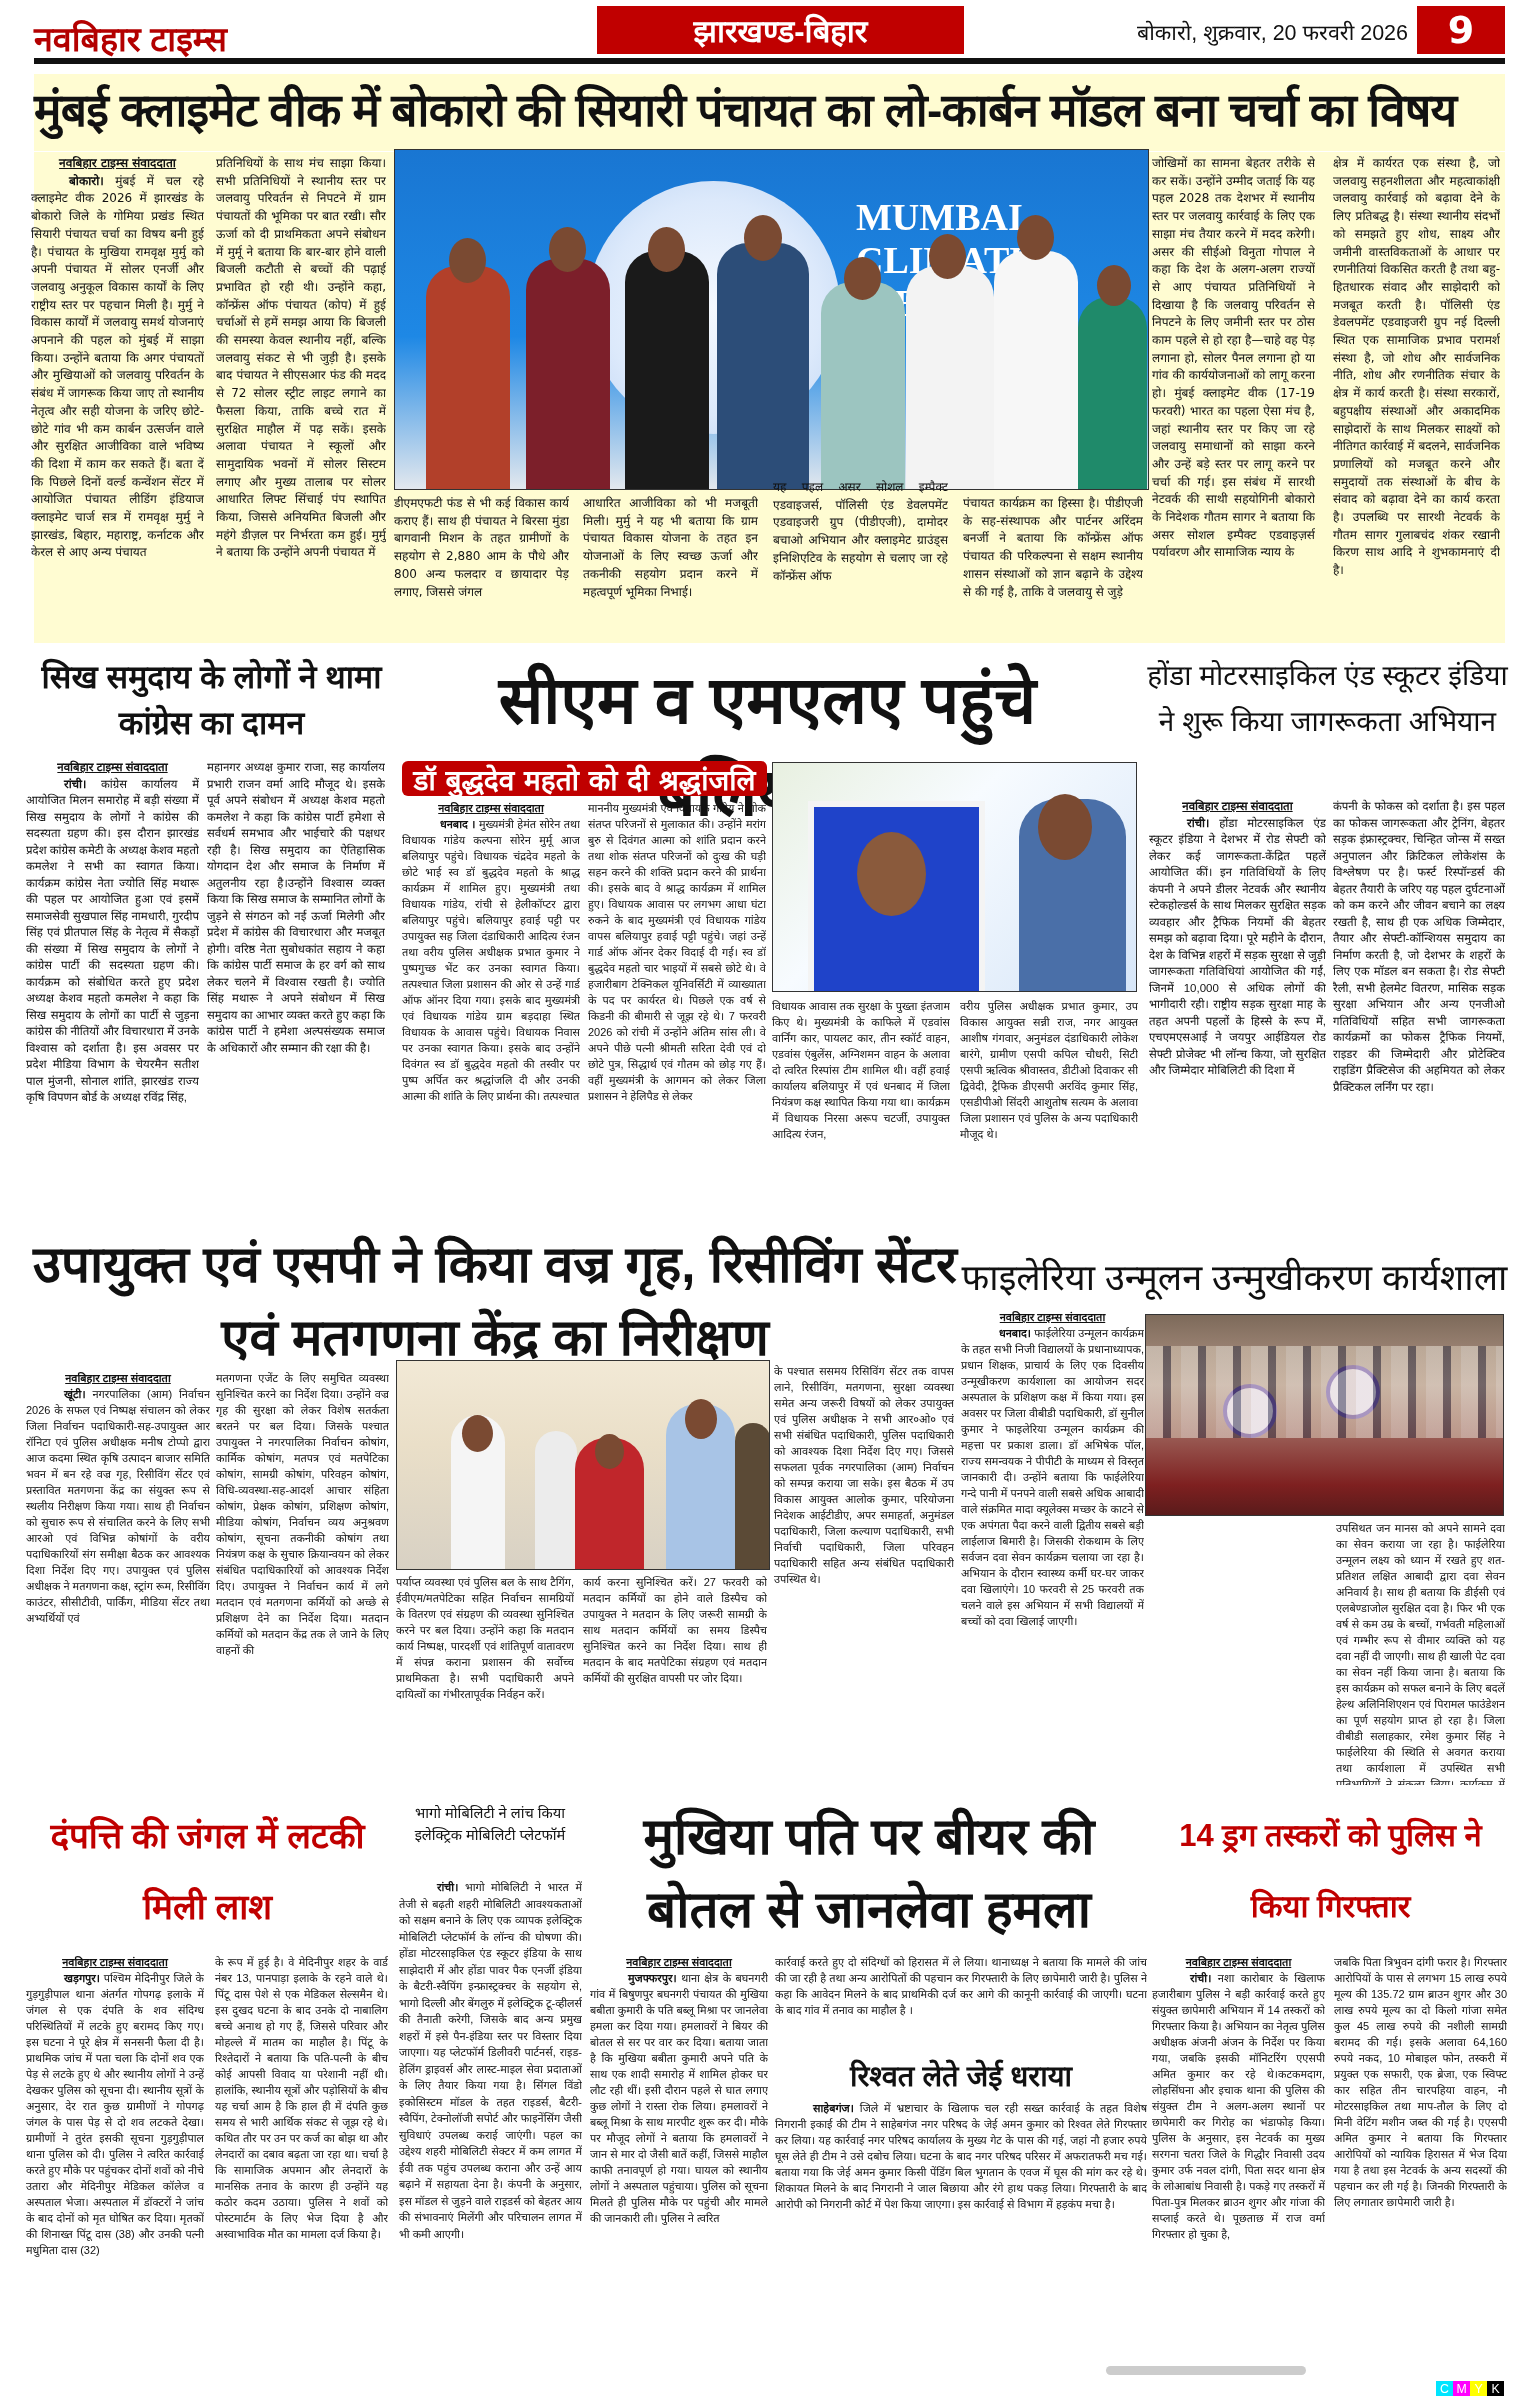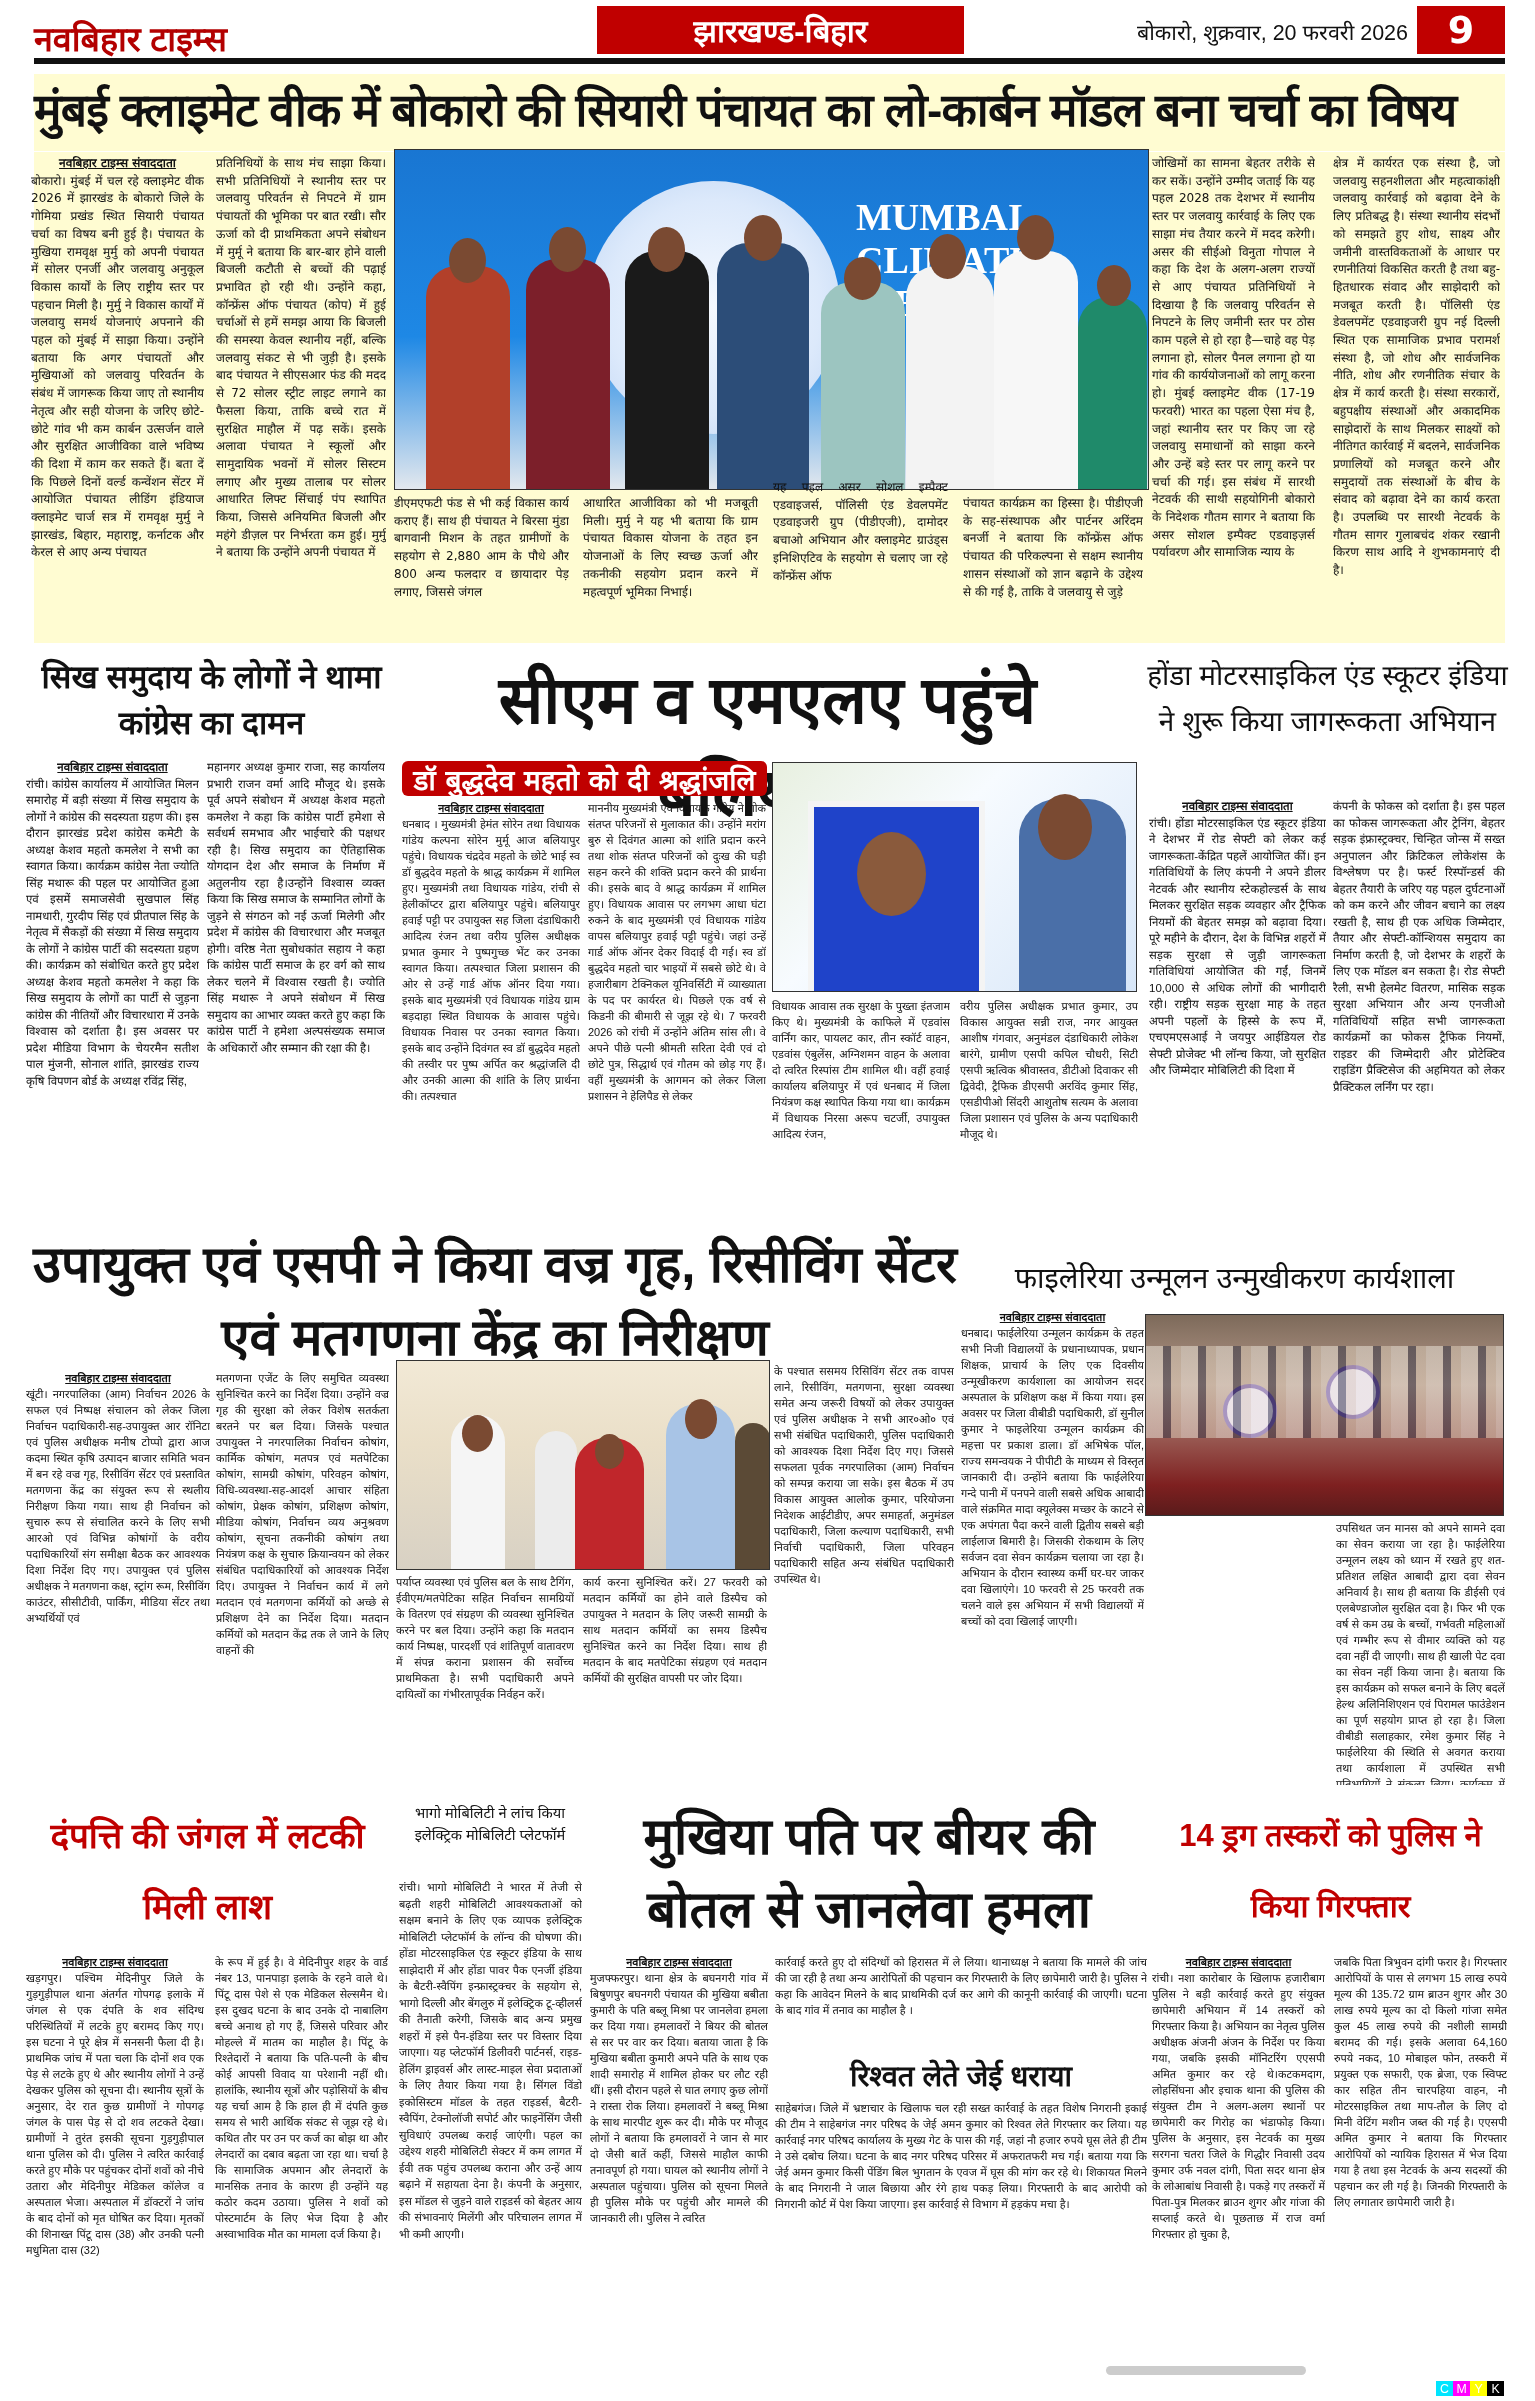--- a/index.html
+++ b/index.html
@@ -10,21 +10,21 @@
   .section-box { left: 597px; top: 6.1px; width: 367px; height: 48px; background: #c00000; color: #fff; font-size: 31px; font-weight: bold; display:flex; align-items:center; justify-content:center; font-family: "Liberation Sans", sans-serif; }
   .dateline { left: 1109px; top: 17px; font-size: 21.5px; font-family: "Liberation Sans", sans-serif; margin-left: 28px; }
   .page-num { left: 1417px; top: 6.1px; width: 88px; height: 48px; background: #c00000; color:#fff; font-size: 38px; font-weight: bold; display:flex; align-items:center; justify-content:center; }
   .rule { left: 34px; top: 58px; width: 1471px; height: 6.1px; background:#111; }
   .lead-band { left: 34px; top: 74px; width: 1471px; height: 77px; background: #fffcd2; }
   .lead-head { left: 34px; top: 77px; width: 1471px; font-size: 46px; font-weight: bold; text-align:left; font-family: "Liberation Sans", sans-serif; letter-spacing:-0.8px; }
   .lead-body { left: 34px; top: 152px; width: 1471px; height: 491px; background: #fffcd2; }
   .col { position:absolute; font-size: 12px; line-height: 17.7px; text-align: justify; overflow:hidden; font-family: "DejaVu Sans", sans-serif; }
   .col.cond { font-family: "Liberation Sans", sans-serif; font-size: 13px; line-height: 18px; }
   .byline { font-weight: bold; text-decoration: underline; text-align:center; display:block; }
-  .place { font-weight:normal; }
+  .place { font-weight:bold;margin-left:38px; }
   .photo { position:absolute; overflow:hidden; border:0.8px solid #333; }
   .photo-mcw { background: linear-gradient(180deg,#1976d2 0%,#1e88e5 55%,#e3e8ee 100%); }
   .mcw-circle { position:absolute; left: 192px; top: 31px; width: 253px; height: 253px; border-radius: 50%; background: radial-gradient(circle,#f5f9ff 0%,#dce9fb 60%,#bcd4f3 100%); }
   .mcw-text { position:absolute; left: 461px; top: 46px; color:#fff; font-size: 38px; font-weight: bold; line-height: 43px; font-family:"Liberation Serif", serif; }
   .person { position:absolute; bottom: 0; border-radius: 31px 31px 0 0; }
   .head { position:absolute; border-radius: 50%; background:#7a4a32; }
   .h-sec { font-family: "Liberation Sans", sans-serif; font-weight:bold; position:absolute; }
   .redbar { background:#c00000; color:#fff; display:flex; align-items:center; justify-content:center; font-size:28px; font-weight:bold; }
   .photo-tribute { background: linear-gradient(135deg,#e8f0e0,#f7fbff 40%,#d7e6f8); }
   .portrait { position:absolute; left:35px; top:38px; width:177px; height:223px; background:#1f43c9; border:6.1px solid #f4f4f4; }
@@ -129,21 +129,21 @@
   <div class="person" style="left:178px;width:69px;height:131px;background:#c0262b;"></div>
   <div class="head" style="left:198px;top:73px;width:29px;height:35px;"></div>
   <div class="person" style="left:269px;width:69px;height:165px;background:#a8c4e6;"></div>
   <div class="head" style="left:288px;top:38px;width:32px;height:40px;"></div>
   <div class="person" style="left:338px;width:36px;height:146px;background:#5b4a36;"></div>
 </div>
 <div class="col cond" style="left:396px;top:1574px;width:178px;height:211px;font-size:11px;line-height:16px;">पर्याप्त व्यवस्था एवं पुलिस बल के साथ टैगिंग, ईवीएम/मतपेटिका सहित निर्वाचन सामग्रियों के वितरण एवं संग्रहण की व्यवस्था सुनिश्चित करने पर बल दिया। उन्होंने कहा कि मतदान कार्य निष्पक्ष, पारदर्शी एवं शांतिपूर्ण वातावरण में संपन्न कराना प्रशासन की सर्वोच्च प्राथमिकता है। सभी पदाधिकारी अपने दायित्वों का गंभीरतापूर्वक निर्वहन करें।</div>
 <div class="col cond" style="left:583px;top:1574px;width:184px;height:211px;font-size:11px;line-height:16px;">कार्य करना सुनिश्चित करें। 27 फरवरी को मतदान कर्मियों का होने वाले डिस्पैच को उपायुक्त ने मतदान के लिए जरूरी सामग्री के साथ मतदान कर्मियों का समय डिस्पैच सुनिश्चित करने का निर्देश दिया। साथ ही मतदान के बाद मतपेटिका संग्रहण एवं मतदान कर्मियों की सुरक्षित वापसी पर जोर दिया।</div>
 <div class="col cond" style="left:774px;top:1363px;width:180px;height:422px;font-size:11px;line-height:16px;">के पश्चात ससमय रिसिविंग सेंटर तक वापस लाने, रिसीविंग, मतगणना, सुरक्षा व्यवस्था समेत अन्य जरूरी विषयों को लेकर उपायुक्त एवं पुलिस अधीक्षक ने सभी आर०ओ० एवं सभी संबंधित पदाधिकारी, पुलिस पदाधिकारी को आवश्यक दिशा निर्देश दिए गए। जिससे सफलता पूर्वक नगरपालिका (आम) निर्वाचन को सम्पन्न कराया जा सके। इस बैठक में उप विकास आयुक्त आलोक कुमार, परियोजना निदेशक आईटीडीए, अपर समाहर्ता, अनुमंडल पदाधिकारी, जिला कल्याण पदाधिकारी, सभी निर्वाची पदाधिकारी, जिला परिवहन पदाधिकारी सहित अन्य संबंधित पदाधिकारी उपस्थित थे।</div>
 
-<div class="h-sec" style="left:961px;top:1251px;width:547px;font-size:29px;line-height:54px;text-align:center;font-weight:normal;">फाइलेरिया उन्मूलन उन्मुखीकरण कार्यशाला</div>
+<div class="h-sec" style="left:961px;top:1251px;width:547px;font-size:36px;line-height:54px;text-align:center;font-weight:normal;">फाइलेरिया उन्मूलन उन्मुखीकरण कार्यशाला</div>
 <div class="col cond" style="left:961px;top:1309px;width:183px;height:476px;font-size:11px;line-height:16px;">
   <span class="byline">नवबिहार टाइम्स संवाददाता</span>
   <span class="place">धनबाद।</span>
   <span>फाईलेरिया उन्मूलन कार्यक्रम के तहत सभी निजी विद्यालयों के प्रधानाध्यापक, प्रधान शिक्षक, प्राचार्य के लिए एक दिवसीय उन्मूखीकरण कार्यशाला का आयोजन सदर अस्पताल के प्रशिक्षण कक्ष में किया गया। इस अवसर पर जिला वीबीडी पदाधिकारी, डॉ सुनील कुमार ने फाइलेरिया उन्मूलन कार्यक्रम की महत्ता पर प्रकाश डाला। डॉ अभिषेक पॉल, राज्य समन्वयक ने पीपीटी के माध्यम से विस्तृत जानकारी दी। उन्होंने बताया कि फाईलेरिया गन्दे पानी में पनपने वाली सबसे अधिक आबादी वाले संक्रमित मादा क्यूलेक्स मच्छर के काटने से एक अपंगता पैदा करने वाली द्वितीय सबसे बड़ी लाईलाज बिमारी है। जिसकी रोकथाम के लिए सर्वजन दवा सेवन कार्यक्रम चलाया जा रहा है। अभियान के दौरान स्वास्थ्य कर्मी घर-घर जाकर दवा खिलाएंगे। 10 फरवरी से 25 फरवरी तक चलने वाले इस अभियान में सभी विद्यालयों में बच्चों को दवा खिलाई जाएगी।</span>
 </div>
 <div class="photo photo-hall" style="left:1145px;top:1314px;width:359px;height:202px;">
   <div style="position:absolute;left:77px;top:69px;width:54px;height:54px;border-radius:50%;background:#f1e9ff;border:4.6px solid #5b3aa6;"></div>
   <div style="position:absolute;left:180px;top:50px;width:54px;height:54px;border-radius:50%;background:#f1e9ff;border:4.6px solid #5b3aa6;"></div>
   <div style="position:absolute;left:0;top:31px;width:359px;height:92px;background:repeating-linear-gradient(90deg,#e8e1d6 0 17px,#3b3b4b 17px 24.6px,#d8c9b6 24.6px 35px);opacity:.55;"></div>
 </div>

